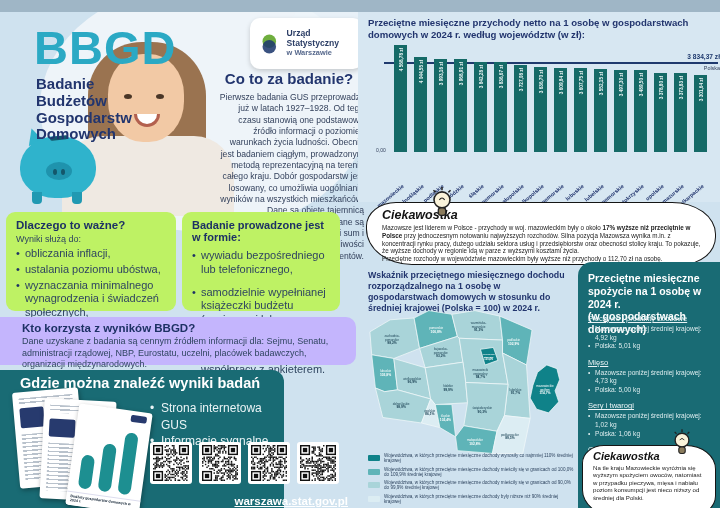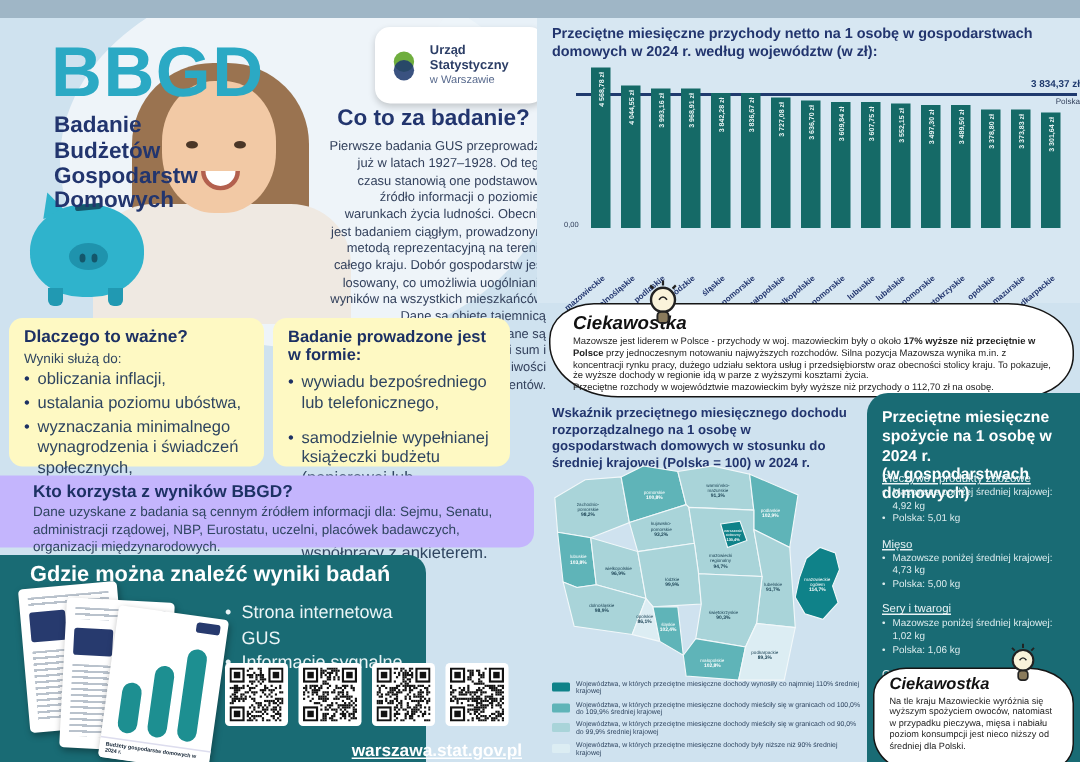--- a/index.html
+++ b/index.html
@@ -24,26 +24,26 @@
   .piggy .ear{position:absolute;left:10px;top:4px;width:0;height:0;border-left:8px solid transparent;border-right:8px solid transparent;border-bottom:16px solid #2fb3cc;transform:rotate(-18deg);}
   .piggy .slot{position:absolute;left:34px;top:12px;width:18px;height:4px;background:#14576b;border-radius:3px;transform:rotate(-6deg);}
   .piggy .snout{position:absolute;left:30px;top:38px;width:26px;height:18px;background:#1f93ad;border-radius:50%;}
   .piggy .n1,.piggy .n2{position:absolute;top:45px;width:4px;height:6px;background:#14576b;border-radius:50%;}
   .piggy .n1{left:37px}.piggy .n2{left:45px}
   .piggy .leg{position:absolute;top:68px;width:10px;height:12px;background:#2199b2;border-radius:0 0 4px 4px;}
 
   
   .gus-card{position:absolute;left:250px;top:6px;width:113px;height:51px;background:#fff;border-radius:10px;box-shadow:0 2px 5px rgba(0,0,0,.18);display:flex;align-items:center;padding:4px 8px;gap:6px;}
   .gus-name{font-size:8.6px;color:#2c3e66;font-weight:700;line-height:1.15;}
-  .gus-name small{display:block;font-size:7.4px;font-weight:400;color:#56688c;}
+  .gus-name small{display:block;font-size:7.4px;font-weight:700;color:#56688c;}
   .about-title{position:absolute;left:214px;top:58px;width:150px;text-align:center;font-size:15px;font-weight:800;color:#22356e;}
   .about-body{position:absolute;left:218px;top:80px;width:146px;font-size:8.6px;line-height:1.32;color:#33415c;text-align:right;}
 
   
-  .panel{position:absolute;background:#fef9c3;border-radius:9px;padding:7px 10px;}
+  .panel{position:absolute;background:#bef264;border-radius:9px;padding:7px 10px;}
   .panel h3{margin:0 0 3px 0;font-size:11.5px;color:#1d3164;}
   .panel .intro{font-size:9px;color:#2f4560;margin:0 0 3px 0;}
   .plist{margin:0;padding:0;list-style:none;font-size:11px;color:#2f4560;line-height:1.25;}
   .plist li{padding-left:9px;position:relative;margin-bottom:2px;}
   .plist li::before{content:"•";position:absolute;left:0;color:#1d3164;}
   #why-panel{left:6px;top:200px;width:170px;height:99px;}
   #form-panel{left:182px;top:200px;width:158px;height:99px;}
   #form-panel .plist li{margin-bottom:9px;}
   #who-band{position:absolute;left:0;top:305px;width:356px;height:48px;background:#c4b5fd;border-radius:0 10px 10px 0;padding:5px 14px 5px 22px;}
   #who-band h3{margin:0 0 2px 0;font-size:11.5px;color:#1d3164;}

